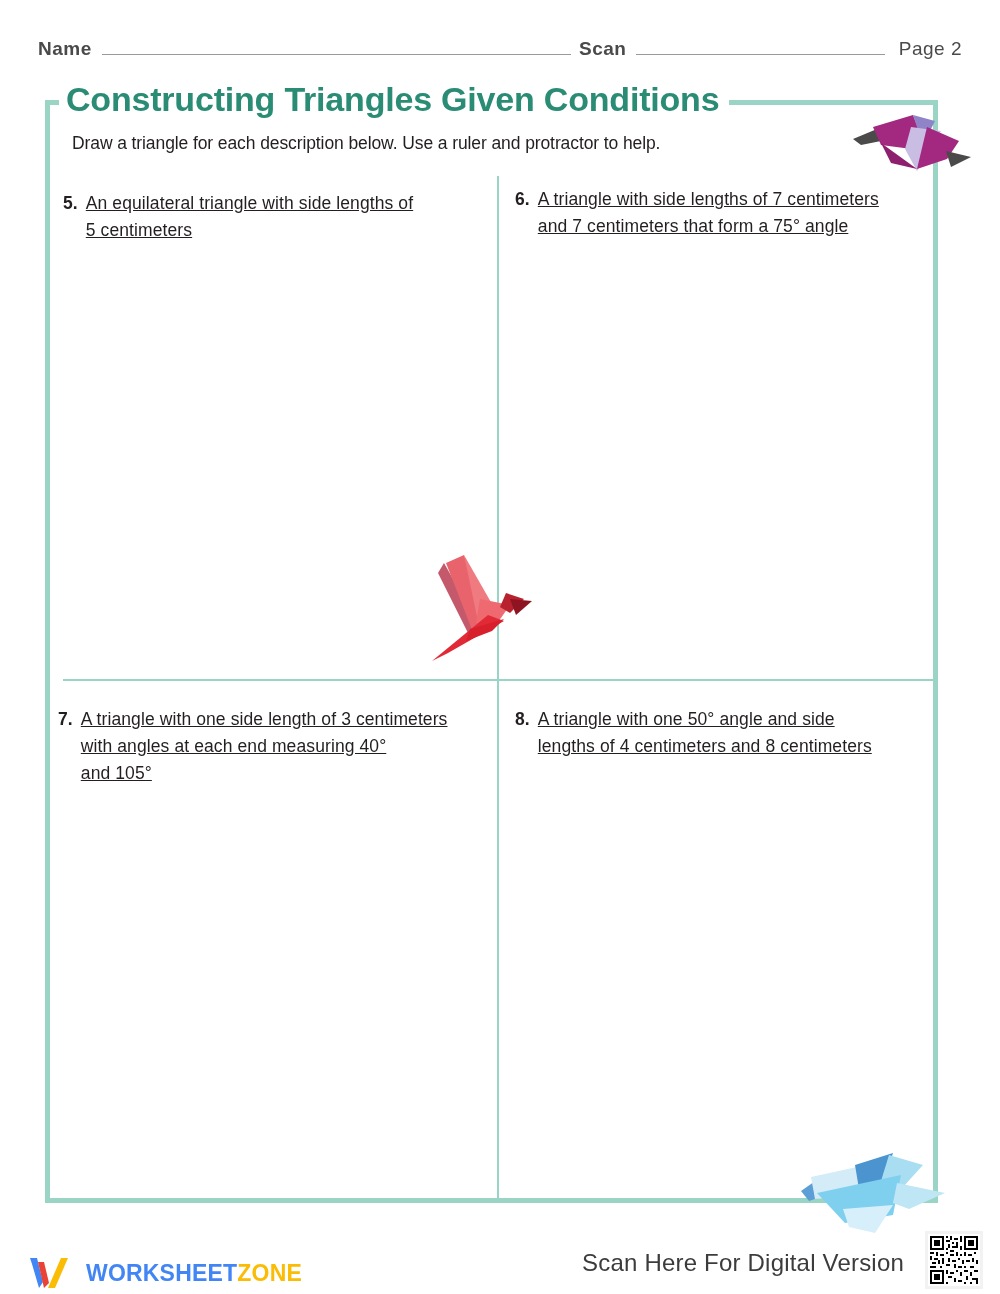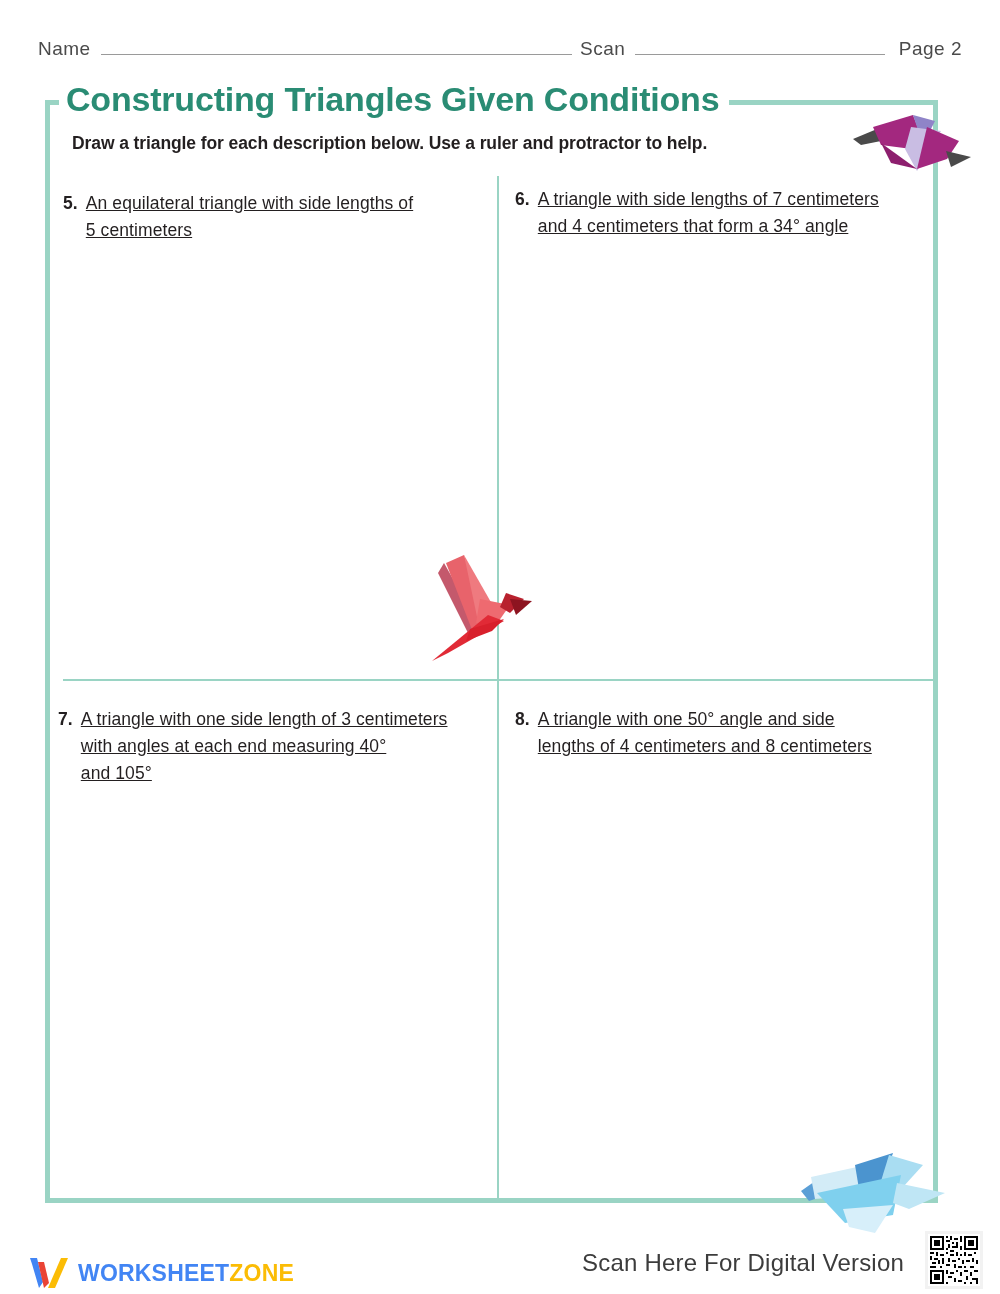--- a/index.html
+++ b/index.html
@@ -23,21 +23,21 @@
     width: 924px;
     height: 26px;
     display: flex;
     align-items: baseline;
     font-size: 19px;
     color: #4a4a4a;
     letter-spacing: 0.5px;
   }
   .hdr-label {
     white-space: nowrap;
-    font-weight: 400;
+    font-weight: 700;
   }
   .hdr-rule {
     flex: 1 1 auto;
     border-bottom: 1.2px solid #9a9a9a;
     margin: 0 8px 4px 10px;
     height: 0;
   }
   .hdr-rule.name-rule { flex: 2.55 1 0; }
   .hdr-rule.date-rule { flex: 1.35 1 0; }
   .hdr-page {
@@ -84,21 +84,21 @@
     color: #2a8c74;
     letter-spacing: -0.2px;
     white-space: nowrap;
     text-align: right;
   }
   .subtitle {
     position: absolute;
     left: 72px;
     top: 133px;
     font-size: 17.5px;
-    font-weight: bold;
+    font-weight: normal;
     color: #231f20;
     letter-spacing: -0.1px;
     white-space: nowrap;
   }
 
   
   .v-divider {
     position: absolute;
     left: 497px;
     top: 176px;
@@ -155,20 +155,21 @@
     height: 40px;
     display: flex;
     align-items: center;
   }
   .logo-mark { width: 42px; height: 34px; margin-right: 8px; flex: 0 0 auto; }
   .logo-text {
     font-size: 23px;
     font-weight: bold;
     letter-spacing: 0.2px;
     white-space: nowrap;
+    margin-left: 8px;
   }
   .logo-text .w { color: #4285f4; }
   .logo-text .z { color: #fbbc05; }
 
   .scan-text {
     position: absolute;
     right: 96px;
     top: 1249px;
     font-size: 24px;
     color: #3c3c3c;
@@ -209,21 +210,21 @@
 
 <div class="problem" id="prob5">
   <span class="num">5.</span>
   <span class="body">An equilateral triangle with side lengths of
 5 centimeters</span>
 </div>
 
 <div class="problem" id="prob6">
   <span class="num">6.</span>
   <span class="body">A triangle with side lengths of 7 centimeters
-and 4 centimeters that form a 34° angle</span>
+and 7 centimeters that form a 75° angle</span>
 </div>
 
 <div class="problem" id="prob7">
   <span class="num">7.</span>
   <span class="body">A triangle with one side length of 3 centimeters
 with angles at each end measuring 40°
 and 105°</span>
 </div>
 
 <div class="problem" id="prob8">

